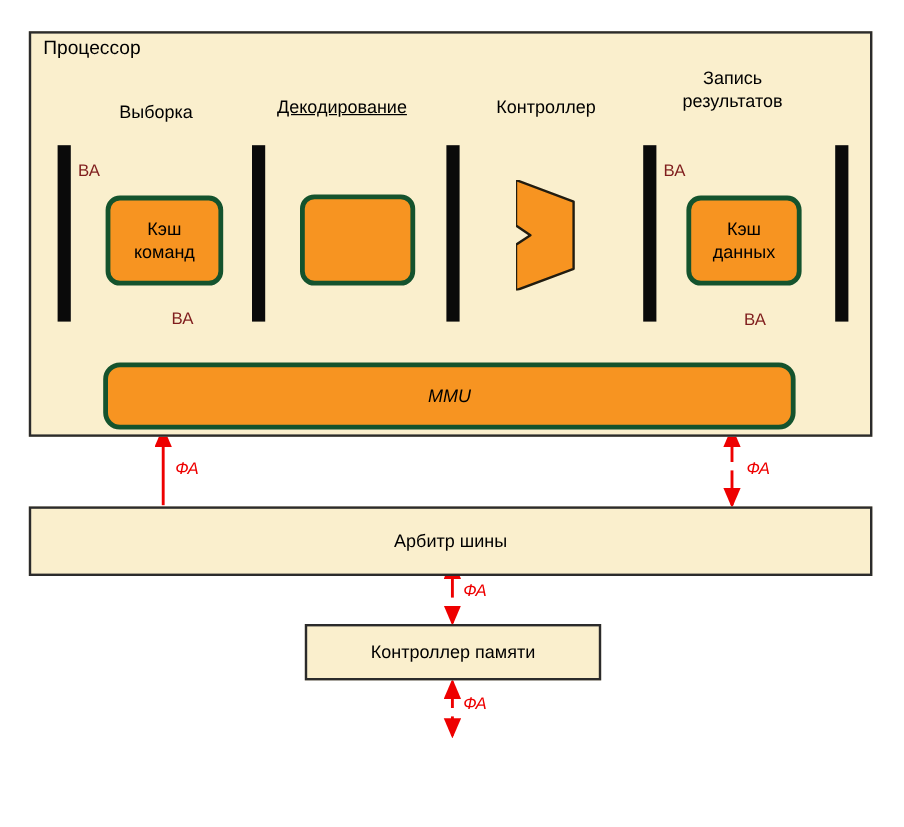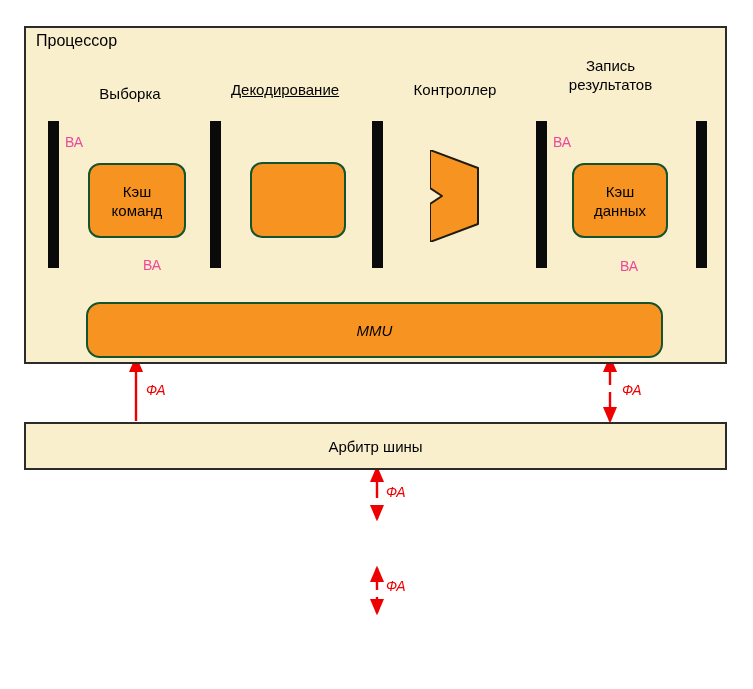--- a/index.html
+++ b/index.html
@@ -47,21 +47,21 @@
   .latch {
     width: 11px;
     height: 147px;
     top: 121px;
     background: #0a0a0a;
   }
 
   
   .obox {
     background: #f79421;
-    border: 2px solid #14532d;
+    border: 4px solid #14532d;
     border-radius: 12px;
     display: flex;
     align-items: center;
     justify-content: center;
     text-align: center;
     font-size: 15px;
     line-height: 19px;
     color: #000;
     white-space: pre-line;
   }
@@ -80,21 +80,21 @@
     display: flex;
     align-items: center;
     justify-content: center;
     font-size: 15px;
     color: #000;
   }
 
   
   .lbl {
     font-size: 14px;
-    color: #ec4899;
+    color: #7f1d1d;
     white-space: nowrap;
   }
   .lbl-red {
     font-size: 14px;
     color: #ee0000;
     white-space: nowrap;
     font-style: italic;
   }
 
   
@@ -192,22 +192,23 @@
     <svg width="52" height="92" viewBox="0 0 52 92" xmlns="http://www.w3.org/2000/svg">
       <polygon points="0,0 48,18 48,74 0,92 0,54 12,46 0,38" fill="#f79421" stroke="#211c10" stroke-width="2" stroke-linejoin="round"></polygon>
     </svg>
   </div>
 
   <div class="abs obox" style="left:572px; top:163px; width:96px; height:75px;">Кэш
 данных</div>
 
   <div class="abs obox" style="left:86px; top:302px; width:577px; height:56px; border-radius:14px;font-style:italic;">MMU</div>
 
-  <div class="abs cbox" style="left:24px; top:422px; width:703px; height:48px;text-align:center;">Арбитр шины</div>
-
+  <div class="abs cbox" style="left:24px; top:422px; width:703px; height:58px;text-align:center;">Арбитр шины</div>
+
+  <div class="abs cbox" style="left:254px; top:520px; width:247px; height:47px;">Контроллер памяти</div>
 
 
   <div class="abs lbl" style="left:65px; top:134px;">ВА</div>
 
   <div class="abs lbl" style="left:143px; top:257px;">ВА</div>
 
   <div class="abs lbl" style="left:553px; top:134px;">ВА</div>
 
   <div class="abs lbl" style="left:620px; top:258px;">ВА</div>
 

